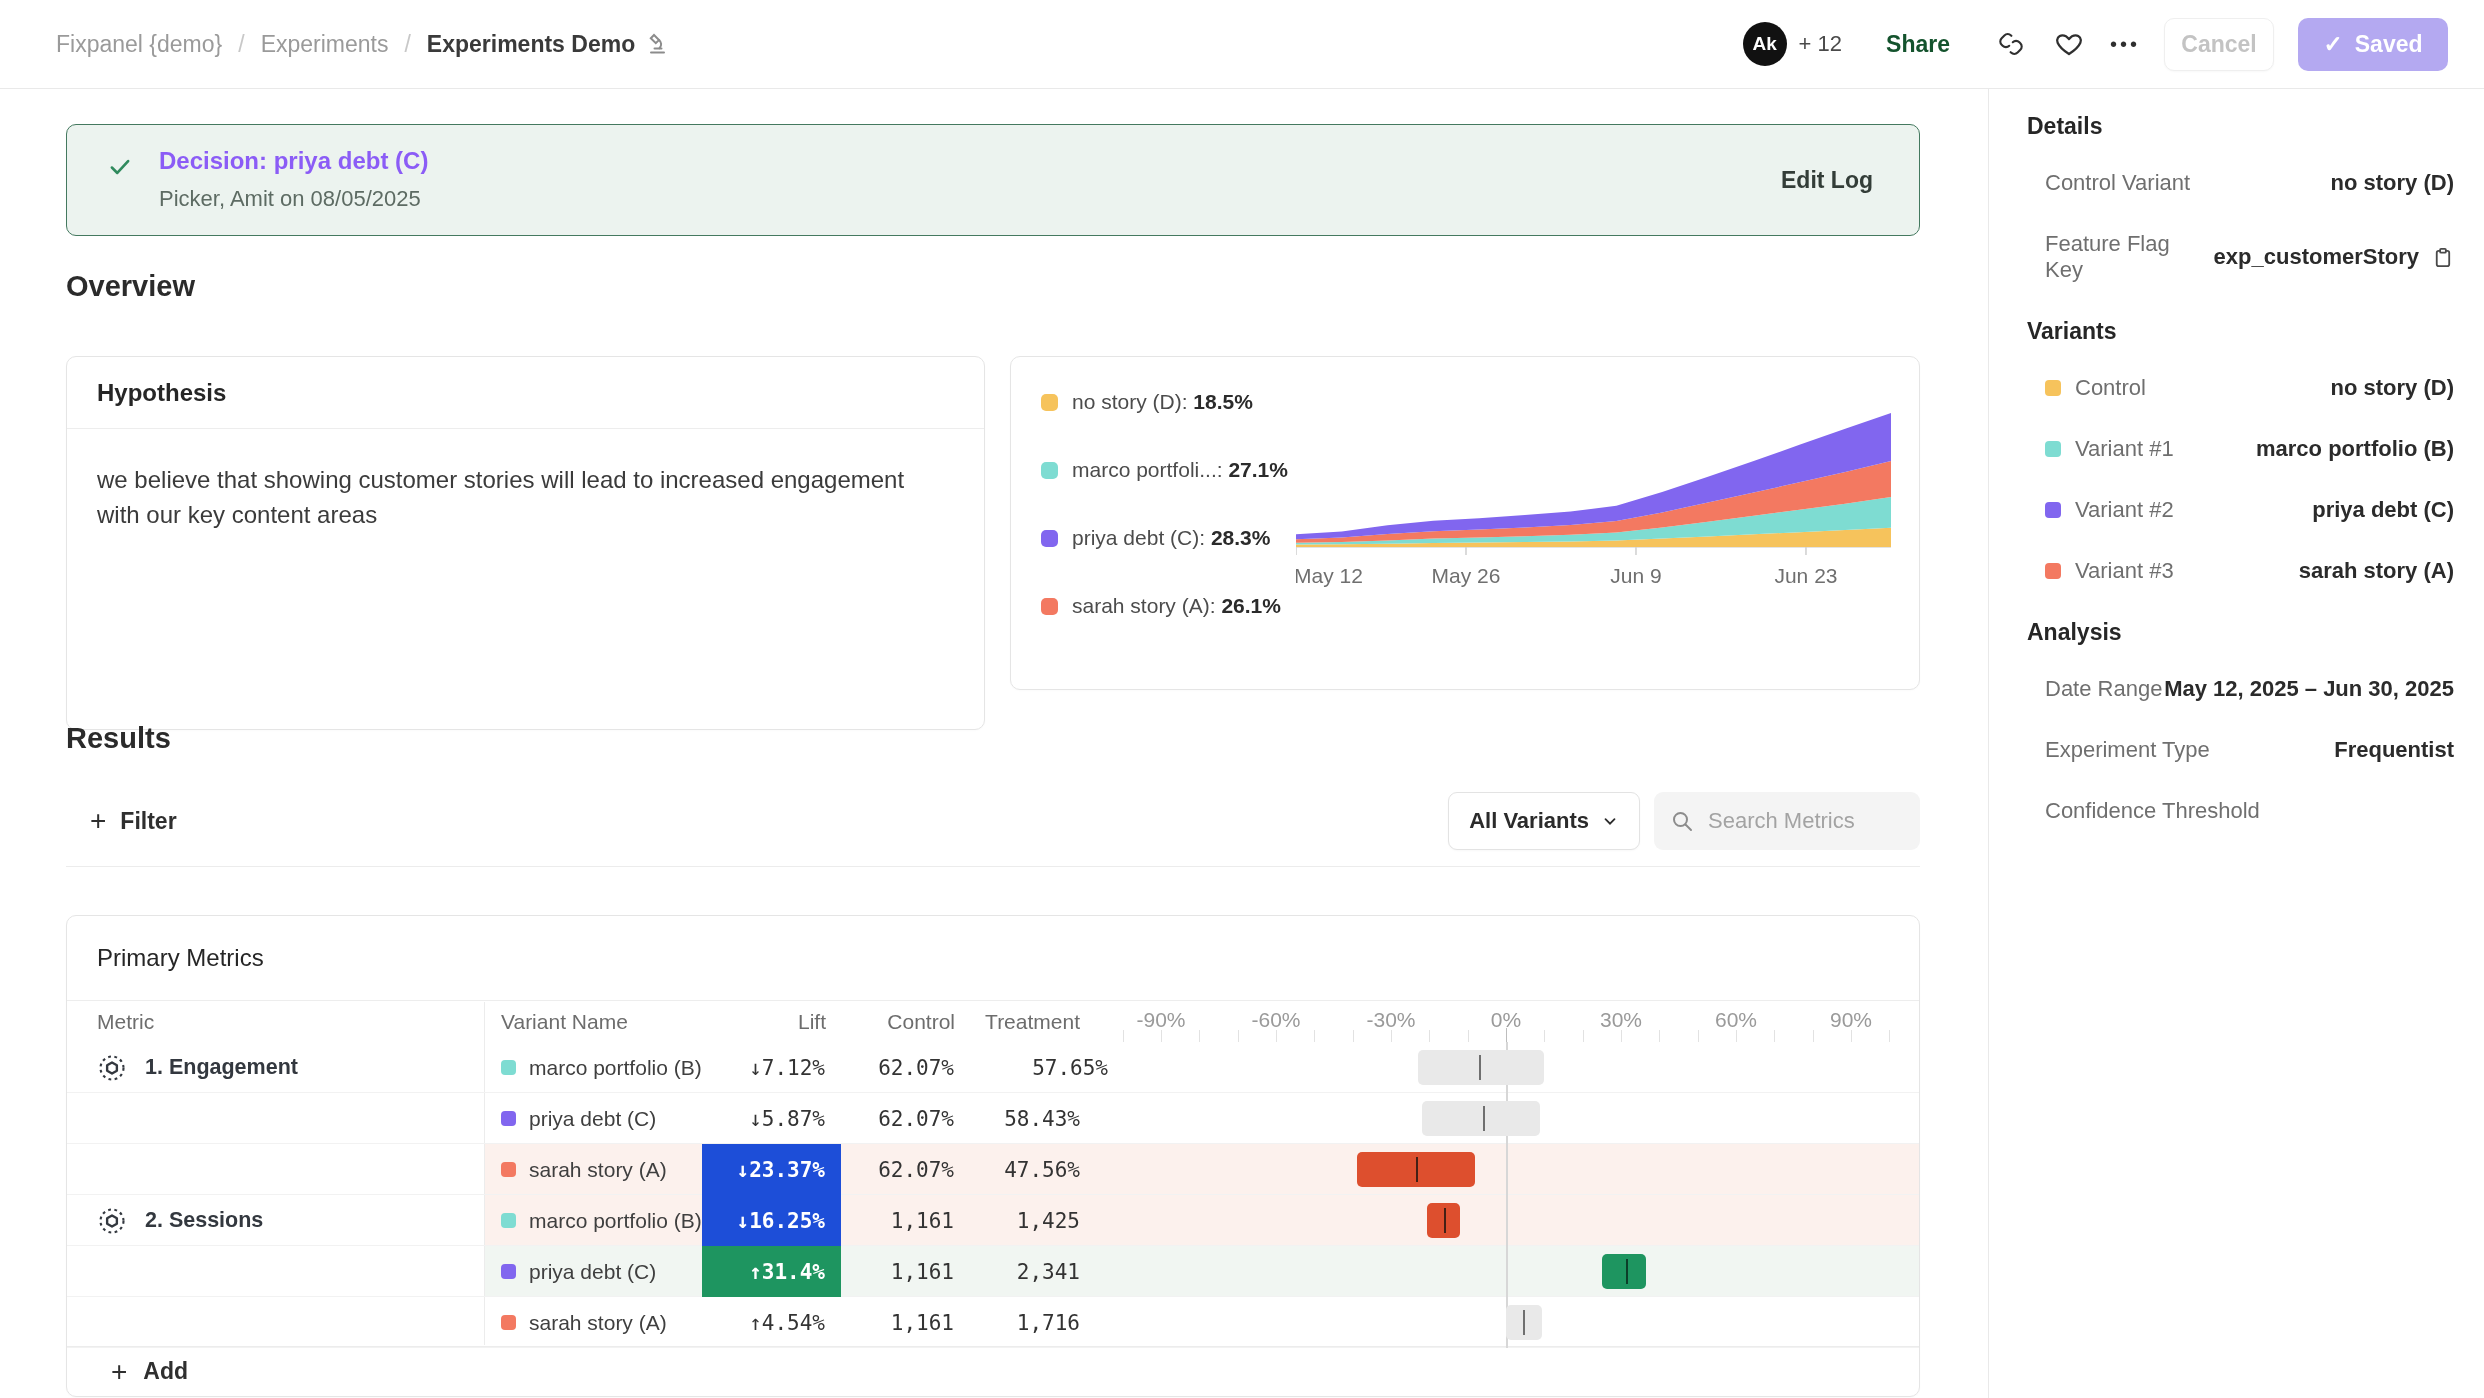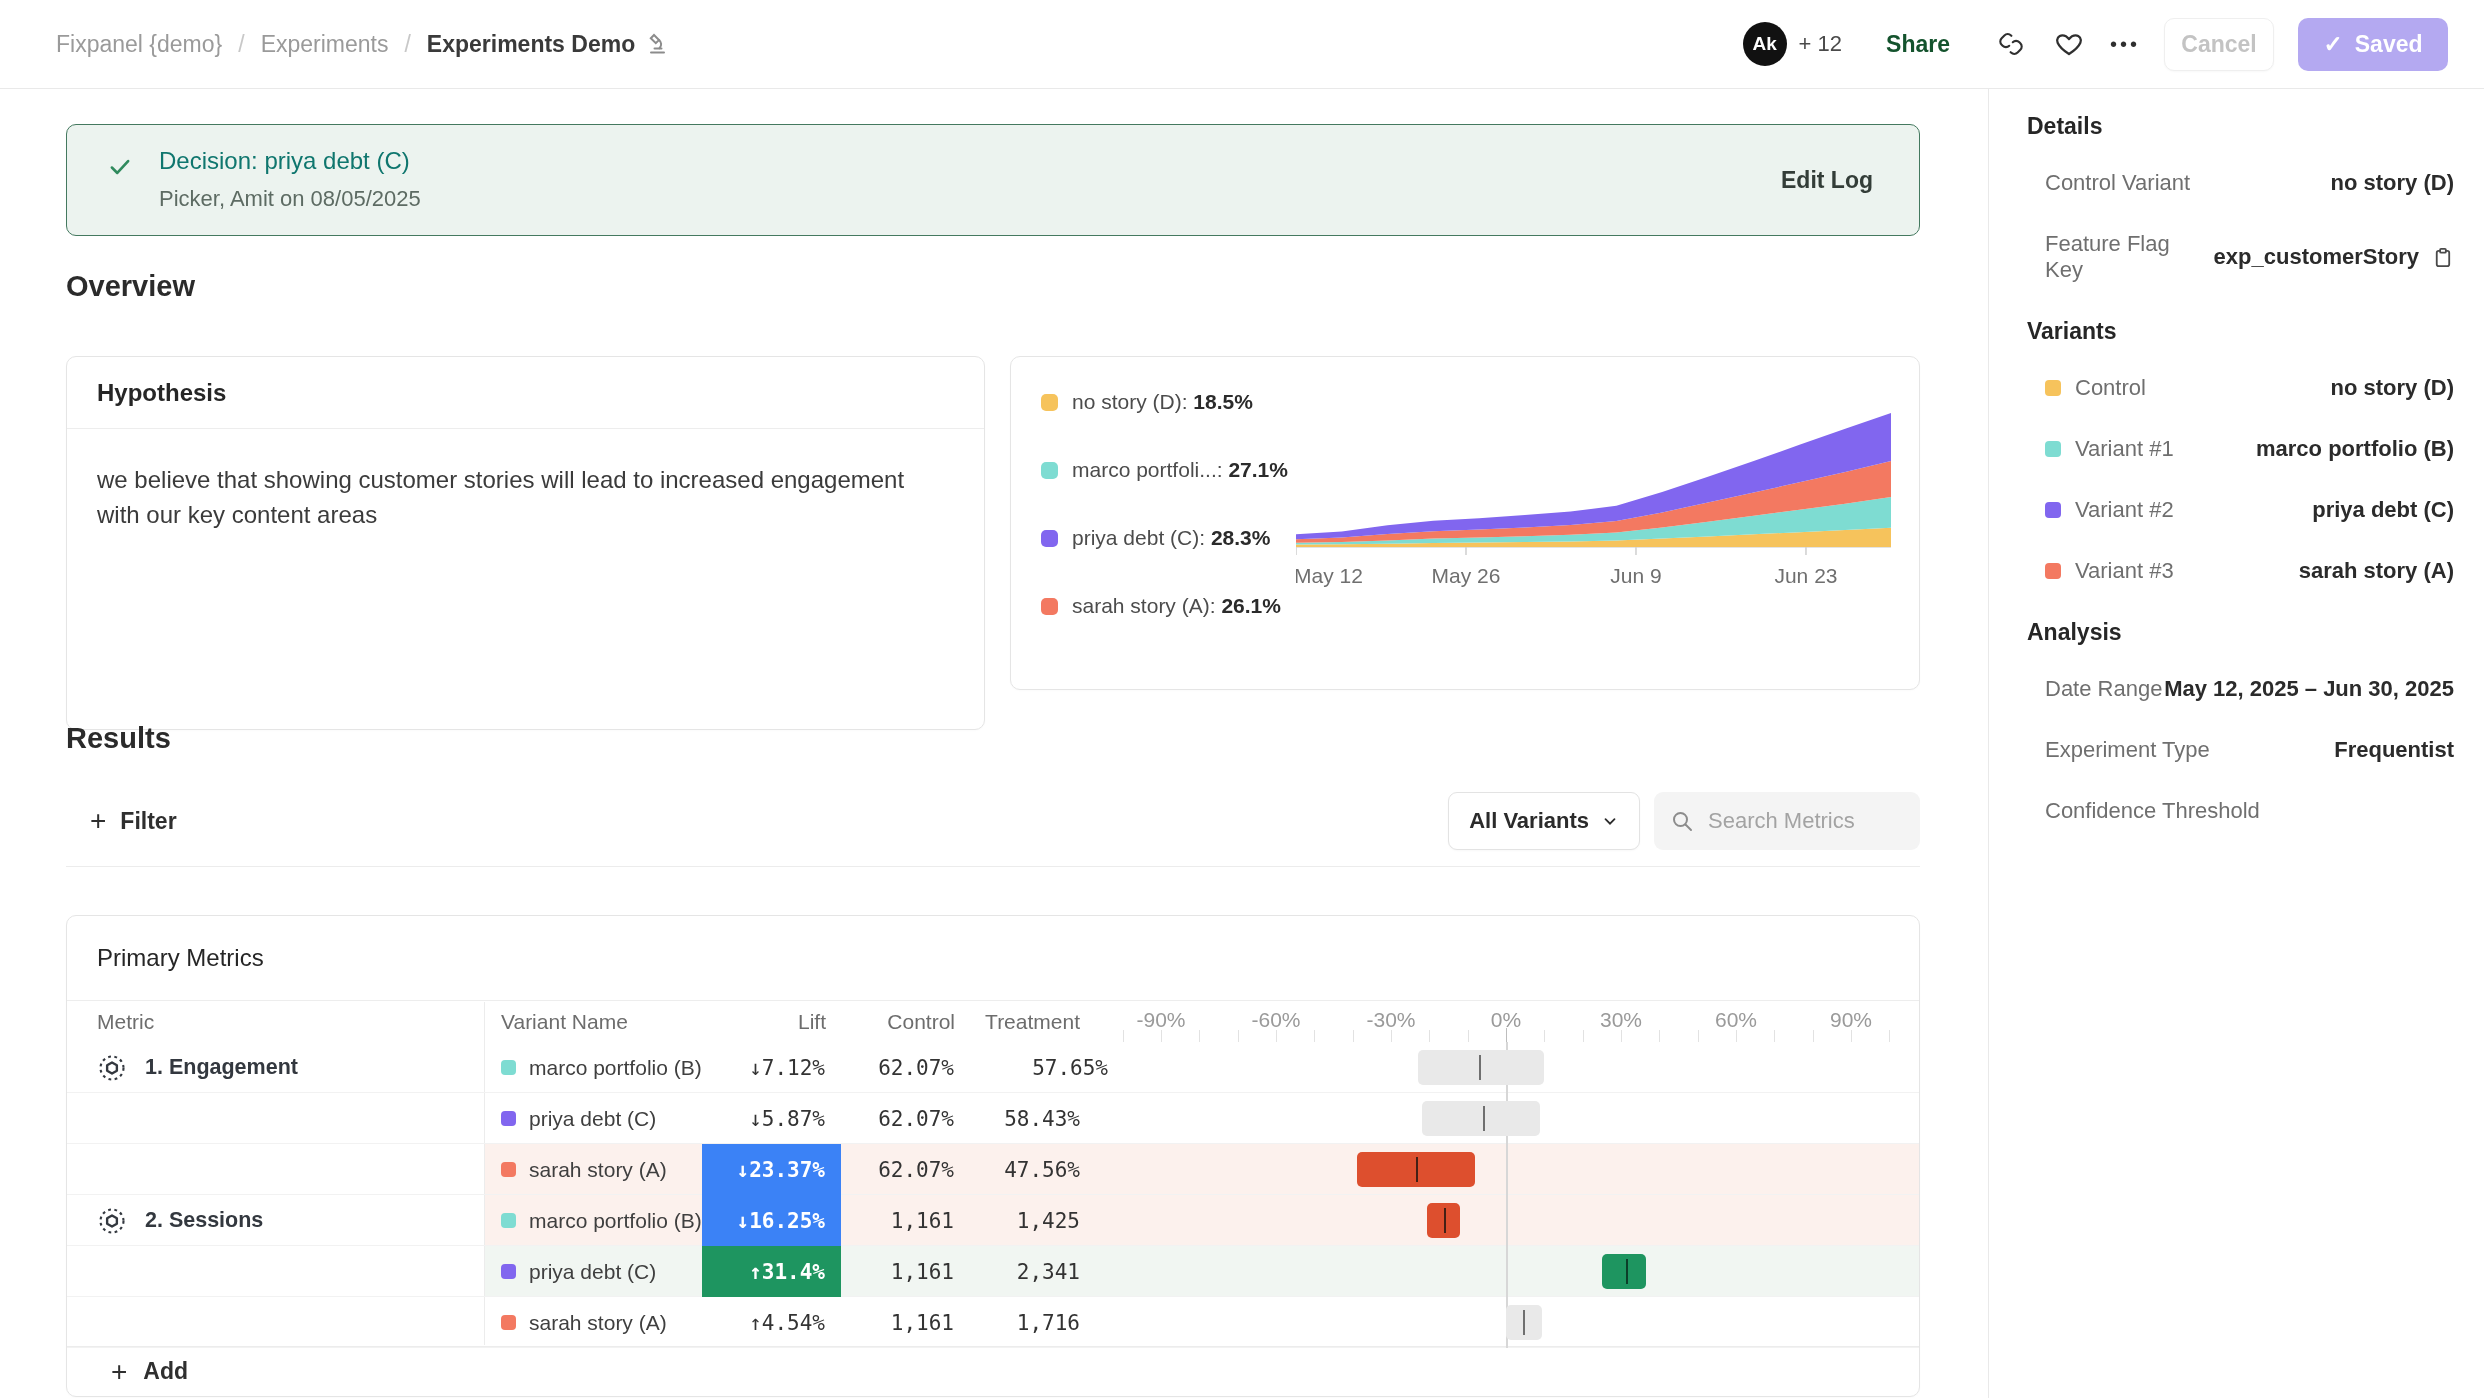--- a/index.html
+++ b/index.html
@@ -24,21 +24,21 @@
   .dots{font-size:20px;letter-spacing:3px;color:#2f2f2f;cursor:pointer;}
   .btn{height:53px;border-radius:10px;font-size:23px;font-weight:600;display:flex;align-items:center;
        justify-content:center;cursor:pointer;}
   .btn-cancel{width:110px;background:#fff;border:1px solid #efefef;color:#c3c3c3;box-shadow:0 1px 2px rgba(0,0,0,.03);}
   .btn-saved{width:150px;background:#b4a9f1;color:#fff;border:none;gap:12px;}
 
   
   #banner{position:absolute;left:66px;top:124px;width:1854px;height:112px;background:#ecf3ef;
           border:1.5px solid #44795f;border-radius:10px;display:flex;align-items:center;padding:0 46px 0 40px;}
   .banner-check{color:#2f8a5d;margin-right:26px;margin-top:-26px;}
-  .banner-title{font-size:24px;font-weight:400;color:#0f766e;line-height:1;}
+  .banner-title{font-size:24px;font-weight:700;color:#8b5cf6;line-height:1;}
   .banner-sub{font-size:22px;color:#5d6b63;margin-top:13px;}
   .banner-action{margin-left:auto;font-size:23px;font-weight:600;color:#333d38;cursor:pointer;}
 
   .section-h{position:absolute;left:66px;font-size:29px;font-weight:700;color:#2b2b2b;}
 
   
   .card{position:absolute;background:#fff;border:1px solid #e5e5e5;border-radius:10px;box-shadow:0 1px 2px rgba(0,0,0,.02);}
   .card-title{height:72px;display:flex;align-items:center;padding:0 30px;font-size:24px;font-weight:700;
               border-bottom:1px solid #ededed;color:#262626;}
   #hypothesis-card{left:66px;top:356px;width:919px;height:374px;}
@@ -78,21 +78,21 @@
   .mrow{position:relative;height:51px;border-bottom:1px solid #f2f2f2;}
   .rowbg{position:absolute;left:418px;right:0;top:0;bottom:0;}
   .metric-cell{position:absolute;left:30px;top:0;height:51px;display:flex;align-items:center;gap:18px;
                font-size:21.5px;font-weight:600;color:#33383f;z-index:3;}
   .metric-icon{color:#33383f;}
   .vdot{position:absolute;left:434px;top:18px;width:15px;height:15px;border-radius:4px;z-index:2;}
   .vname{position:absolute;left:462px;top:0;height:51px;display:flex;align-items:center;font-size:21px;color:#3f3f3f;z-index:2;}
   .liftcell{position:absolute;left:635px;top:0;width:139px;height:51px;display:flex;align-items:center;
             justify-content:flex-end;padding-right:16px;font-size:21px;z-index:2;}
   .lift-plain{color:#333;}
-  .lift-red{background:#3b82f6;color:#fff;font-weight:600;}
+  .lift-red{background:#1d4ed8;color:#fff;font-weight:600;}
   .lift-green{background:#1e9560;color:#fff;font-weight:600;}
   .numcell{position:absolute;top:0;height:51px;display:flex;align-items:center;justify-content:flex-end;
            font-size:21px;color:#333;z-index:2;}
   .plotcell{position:absolute;left:1024px;top:0;width:828px;height:51px;z-index:1;}
   .zeroline{position:absolute;left:415px;top:0;bottom:0;width:1.5px;background:#d7d7d7;}
   .cibar{position:absolute;top:8px;height:35px;border-radius:5px;}
   .cipoint{position:absolute;top:13px;height:25px;width:2px;}
   #pm-add{position:absolute;left:0;right:0;bottom:0;height:50px;border-top:1px solid #ececec;display:flex;
           align-items:center;padding-left:44px;gap:16px;font-size:23px;font-weight:600;color:#2f2f2f;cursor:pointer;}
   .htick{position:absolute;bottom:0;width:1px;height:12px;background:#e2e2e2;}

